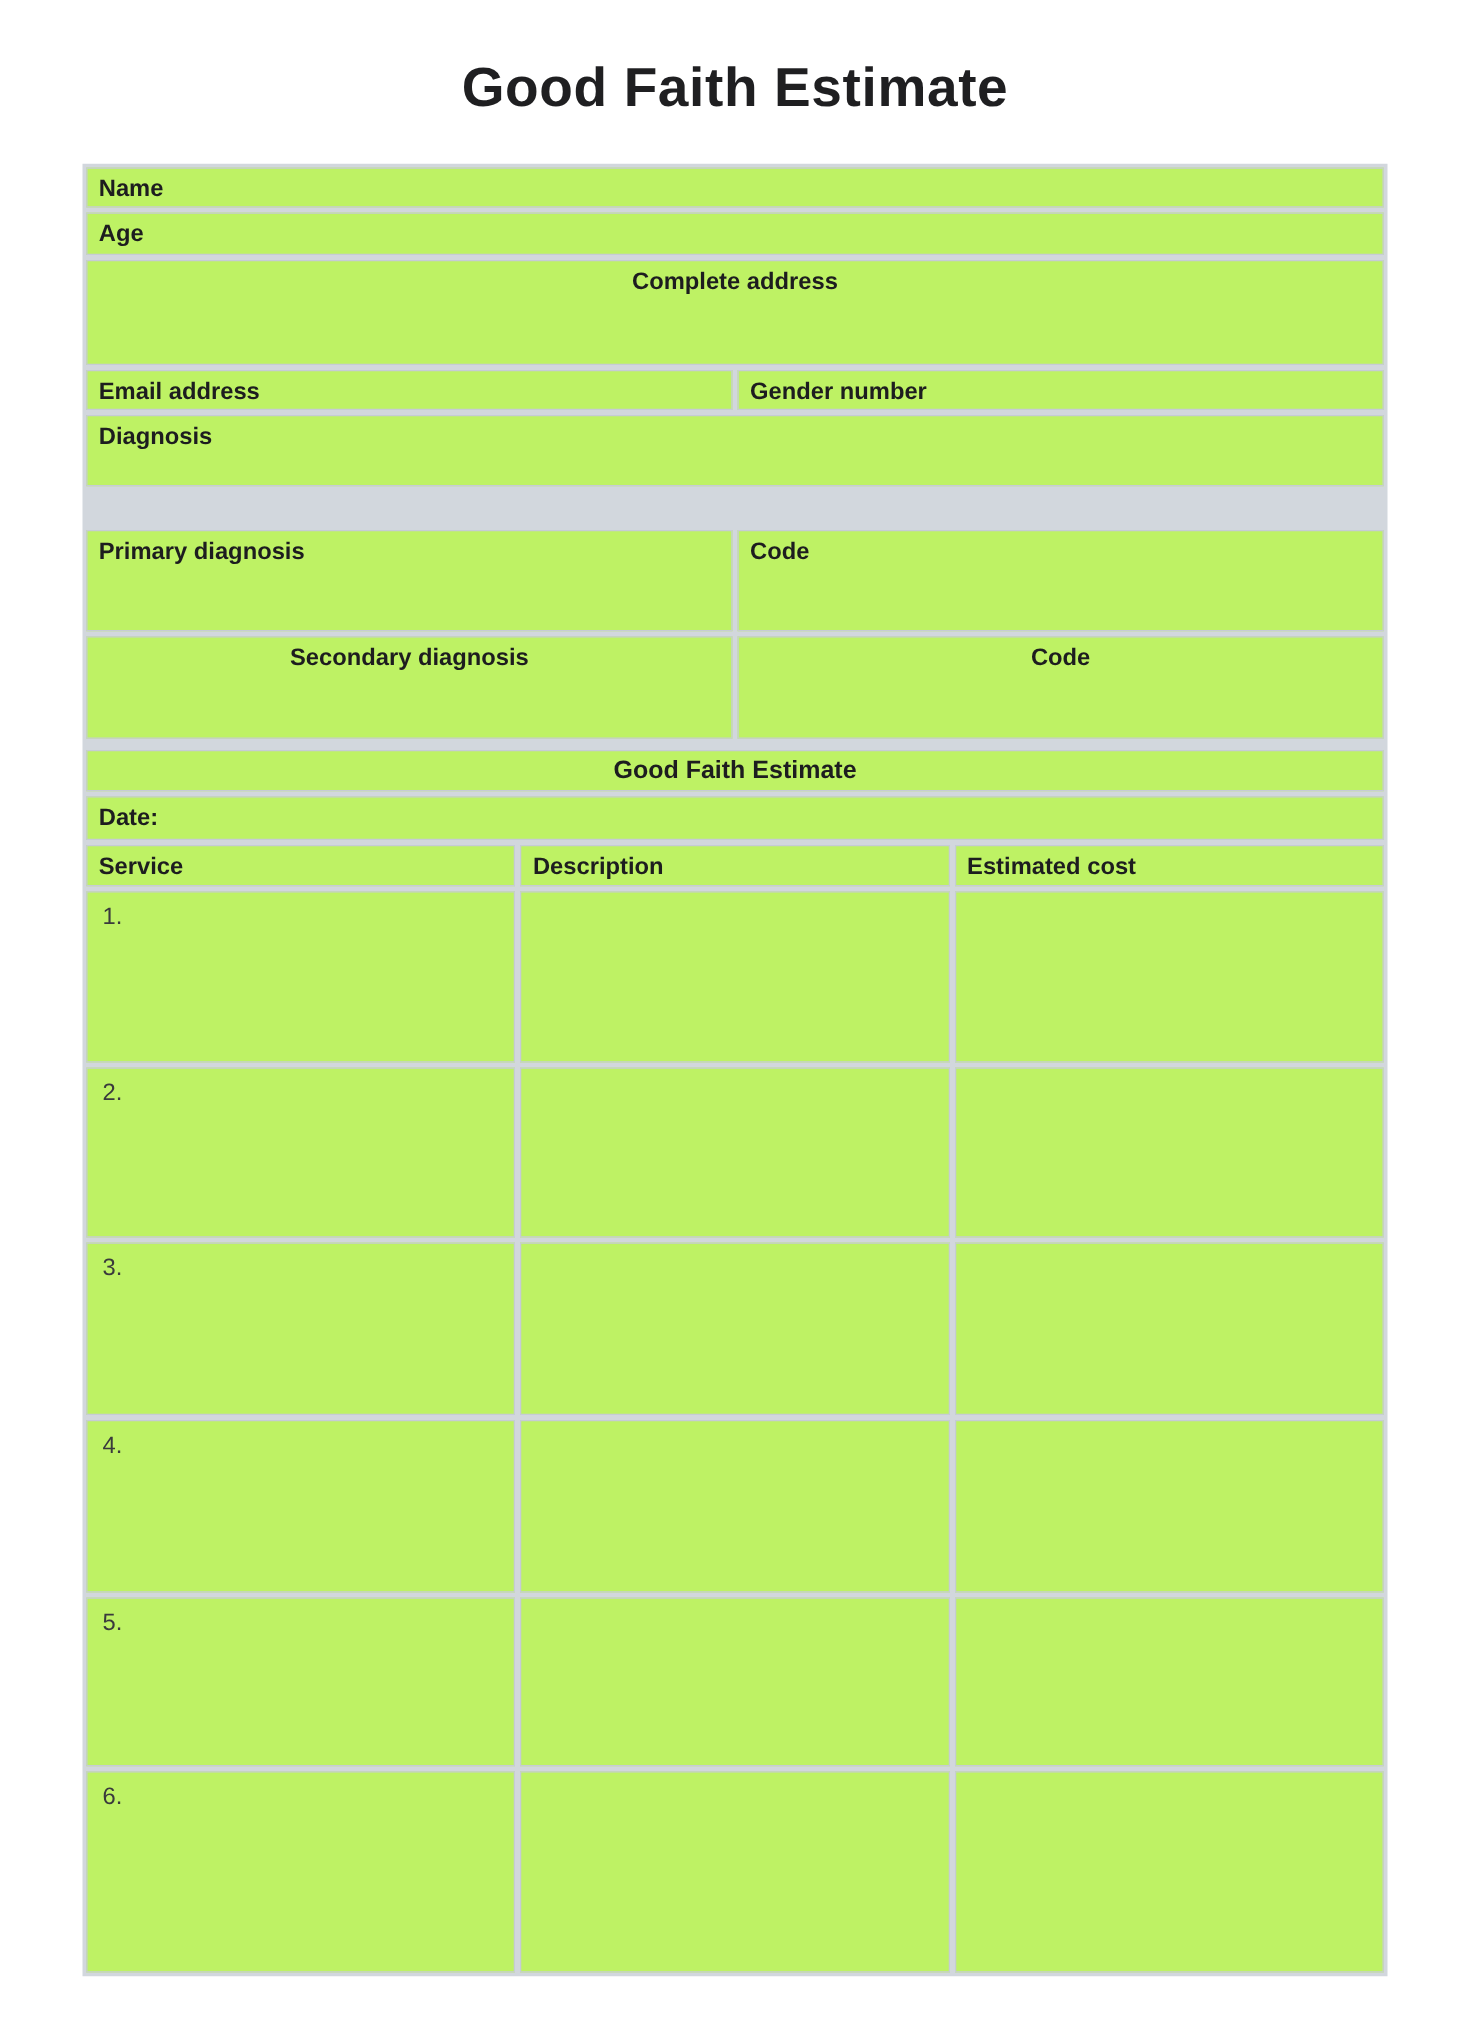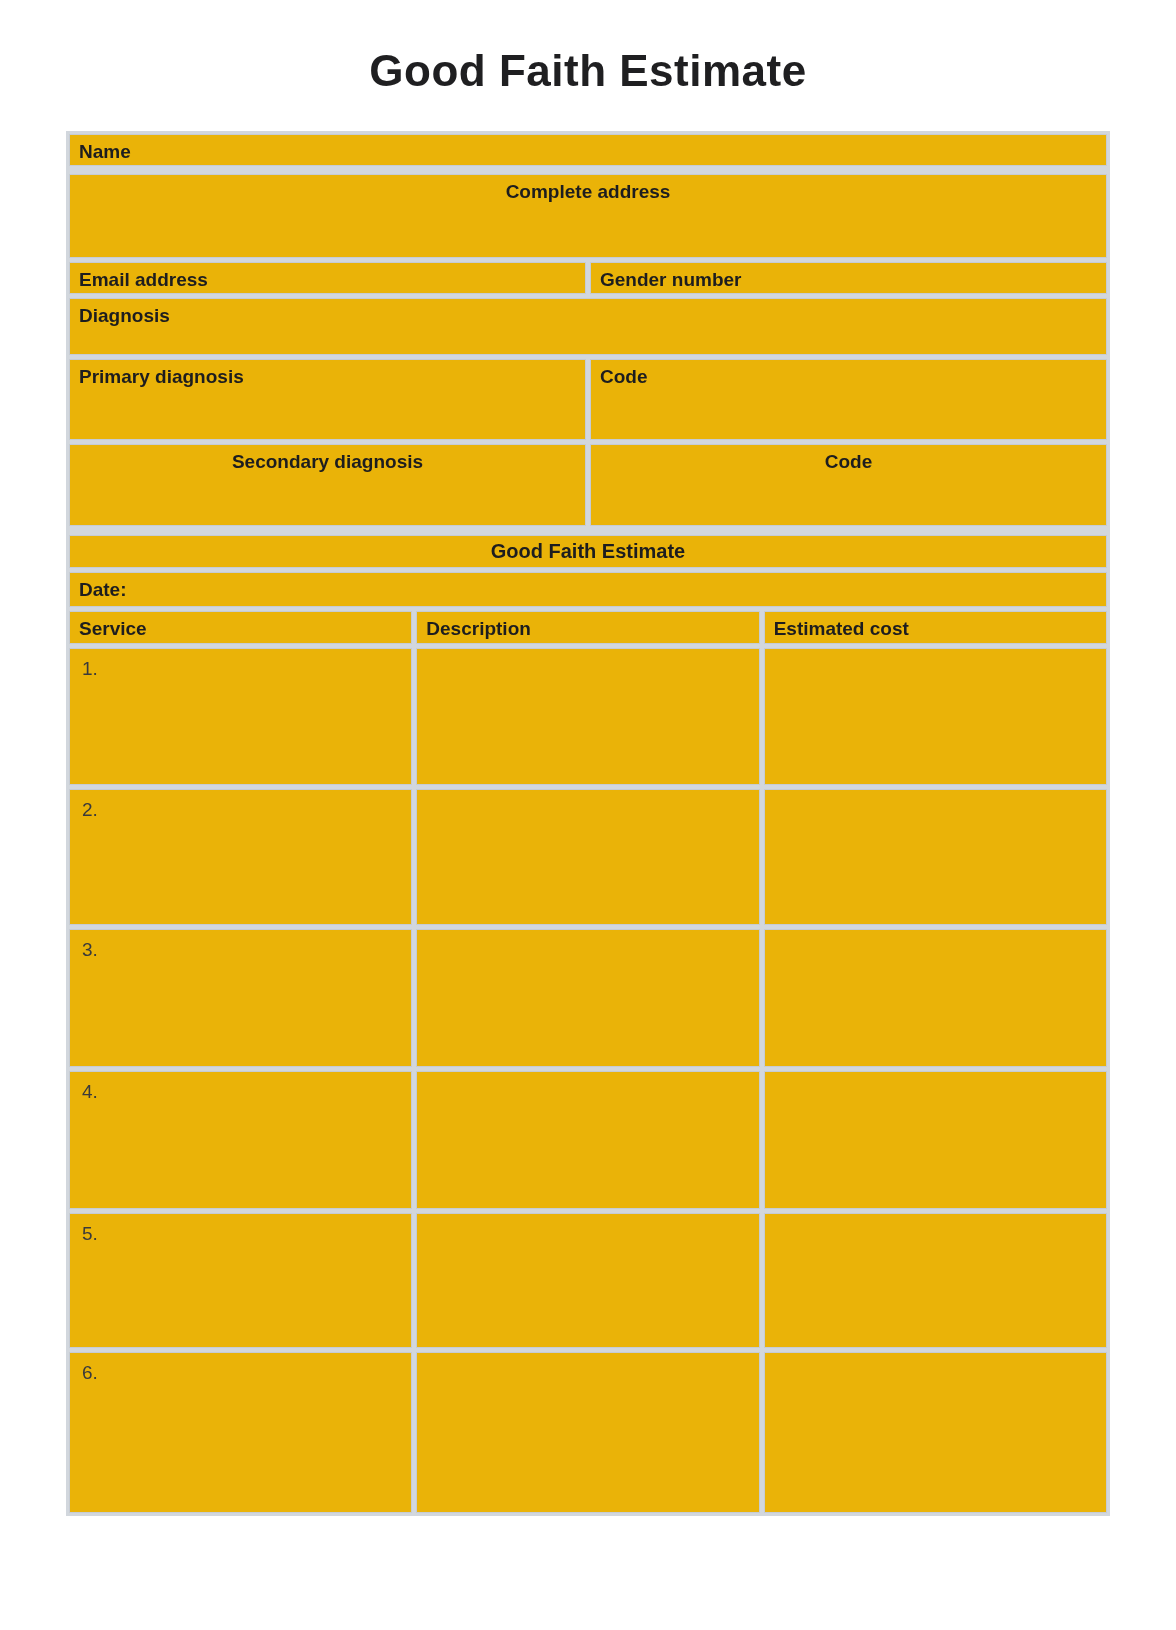--- a/index.html
+++ b/index.html
@@ -36,21 +36,21 @@
   .tbl {
     display: flex;
     flex-direction: column;
     gap: 4px;
   }
   .row {
     display: flex;
     gap: 4px;
   }
   .cell {
-    background: #eab308;
+    background: #bef264;
     border: 1px solid #c6ccd4;
     box-sizing: border-box;
     flex: 1;
     overflow: hidden;
   }
   .lbl {
     display: block;
     padding: 5px 9px;
     font-size: 19px;
     line-height: 23px;
@@ -68,21 +68,21 @@
   .center-title {
     text-align: center;
     padding: 4px 9px;
     font-size: 20px;
   }
   
   .h32  { height: 32px; }
   .h34  { height: 34px; }
   .h84  { height: 84px; text-align: center; }
   .h57  { height: 57px; }
-  .h81  { height: 81px; }
+  .h81  { height: 81px; margin-top: 31px; }
   .h82  { height: 82px; text-align: center; }
   .h33  { height: 33px; }
   .h35  { height: 35px; }
   .h137 { height: 137px; }
   .h136 { height: 136px; }
   .h138 { height: 138px; }
   .h135 { height: 135px; }
   .h161 { height: 161px; }
 </style>
 </head>
@@ -92,20 +92,23 @@
 
 <div class="form-wrap">
 
   <section class="tbl">
     <div class="row">
       <div class="cell h32">
         <span class="lbl">Name</span>
       </div>
     </div>
     <div class="row">
+      <div class="cell h34">
+        <span class="lbl">Age</span>
+      </div>
     </div>
     <div class="row">
       <div class="cell h84">
         <span class="lbl">Complete address</span>
       </div>
     </div>
     <div class="row">
       <div class="cell h32">
         <span class="lbl">Email address</span>
       </div>

